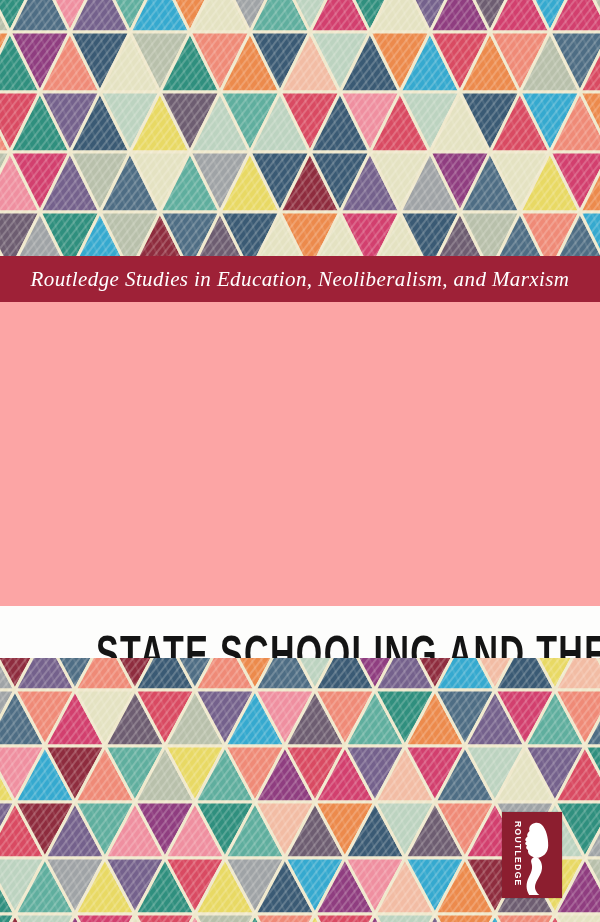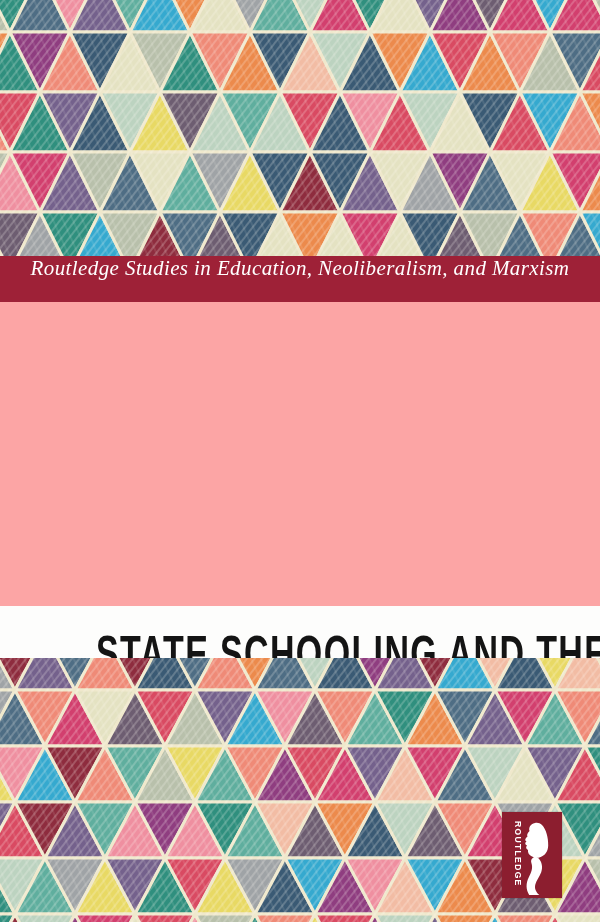--- a/index.html
+++ b/index.html
@@ -7,21 +7,21 @@
     position:relative;width:600px;height:922px;margin:0 auto;
     background:#fdfdfc;overflow:hidden;
     font-family:"Liberation Sans",sans-serif;
   }
   .pattern{position:absolute;left:0;width:600px;display:block;}
   .pattern-top{top:0;height:256px;}
   .pattern-bottom{top:658px;height:264px;}
   .series-band{
     position:absolute;left:0;top:256px;width:600px;height:46px;
     background:var(--band-bg,#9e2137);
-    display:flex;justify-content:center;
+    display:flex;align-items:center;justify-content:center;
   }
   .series-text{
     color:var(--band-fg,#ffffff);
     font-family:"Liberation Serif",serif;
     font-style:italic;font-size:21px;letter-spacing:0.4px;
     white-space:nowrap;
   }
   .white-section{position:absolute;left:0;top:302px;width:600px;height:304px;background:#fca5a5;padding-left:9px;}
   .title{position:absolute;top:324px;left:0;width:600px;margin:0;text-align:center;}
   .tline{

